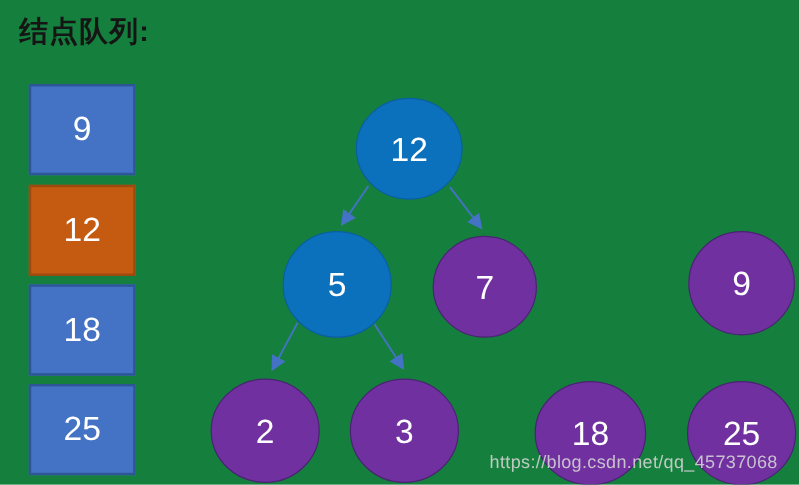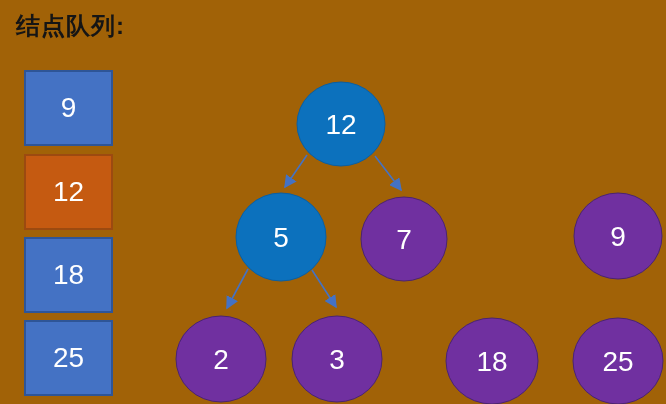--- a/index.html
+++ b/index.html
@@ -5,21 +5,21 @@
   html, body {
     margin: 0;
     padding: 0;
     background: #ffffff;
     font-family: "Liberation Sans", "DejaVu Sans", sans-serif;
   }
   #canvas {
     position: relative;
     width: 666px;
     height: 404px;
-    background: #a16207;
+    background: #15803d;
     overflow: hidden;
   }
   .title {
     position: absolute;
     left: 16px;
     top: 10px;
     font-size: 24px;
     font-weight: 700;
     color: #151515;
     letter-spacing: 1px;
@@ -149,14 +149,15 @@
       <ellipse cx="492" cy="361" rx="46" ry="43" fill="#7030a0" stroke="#4a2372" stroke-width="1"></ellipse>
       <text class="node-label" x="492" y="361" text-anchor="middle" dy="0.35em">18</text>
     </g>
 
     <g>
       <ellipse cx="618" cy="361" rx="45" ry="43" fill="#7030a0" stroke="#4a2372" stroke-width="1"></ellipse>
       <text class="node-label" x="618" y="361" text-anchor="middle" dy="0.35em">25</text>
     </g>
   </svg>
 
+  <div class="watermark">https://blog.csdn.net/qq_45737068</div>
 
 </div>
 
 </body></html>

